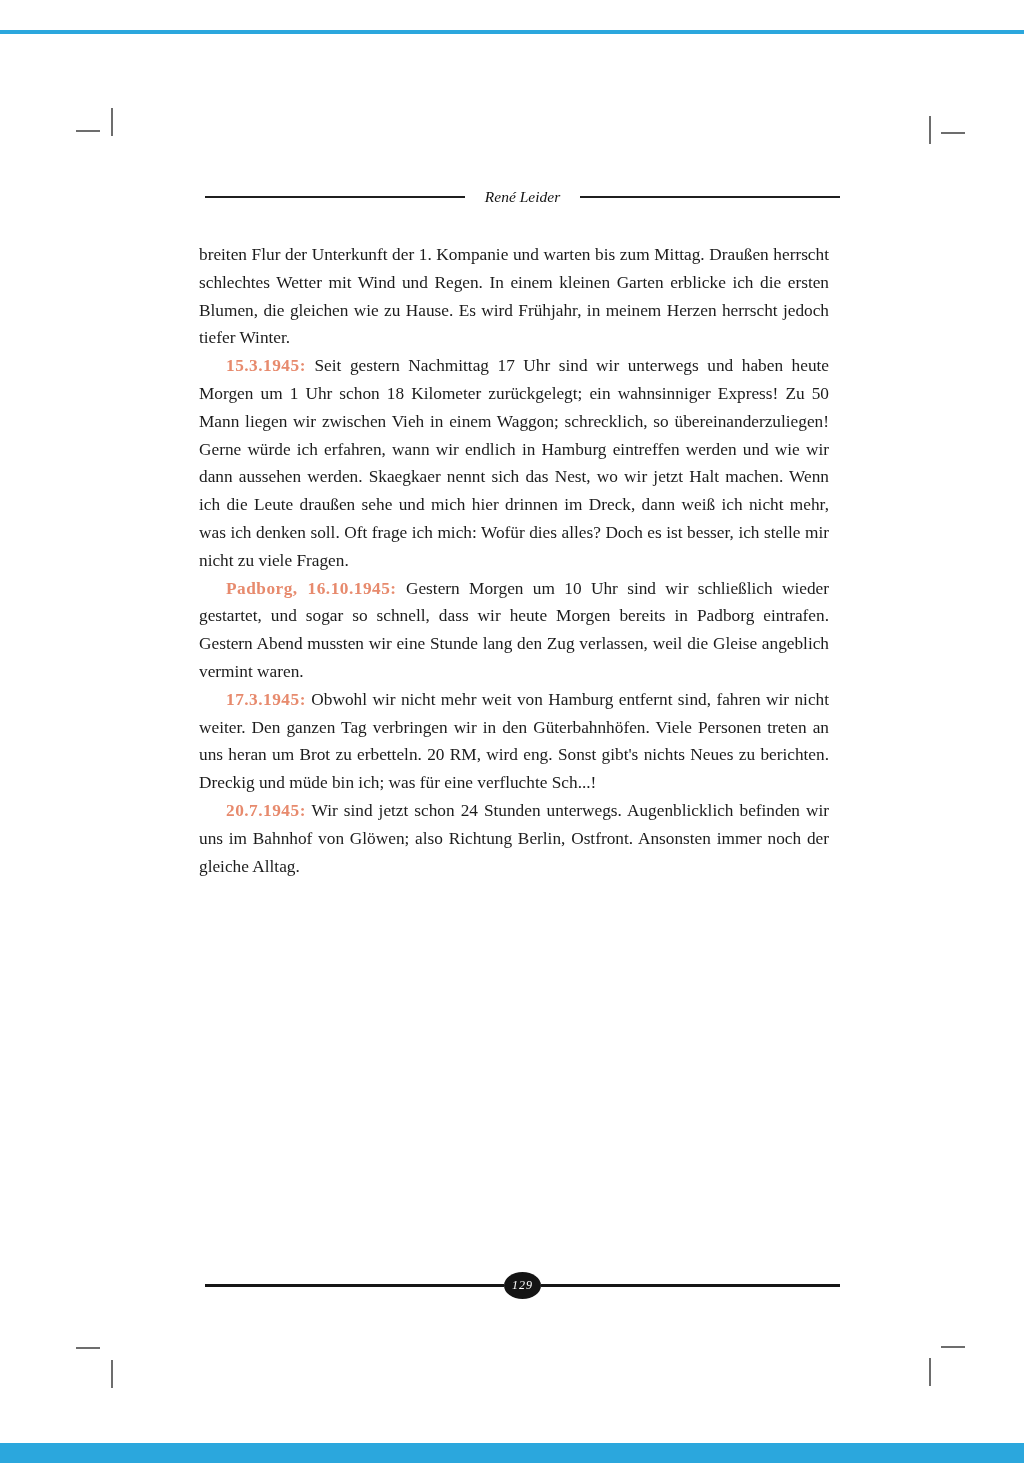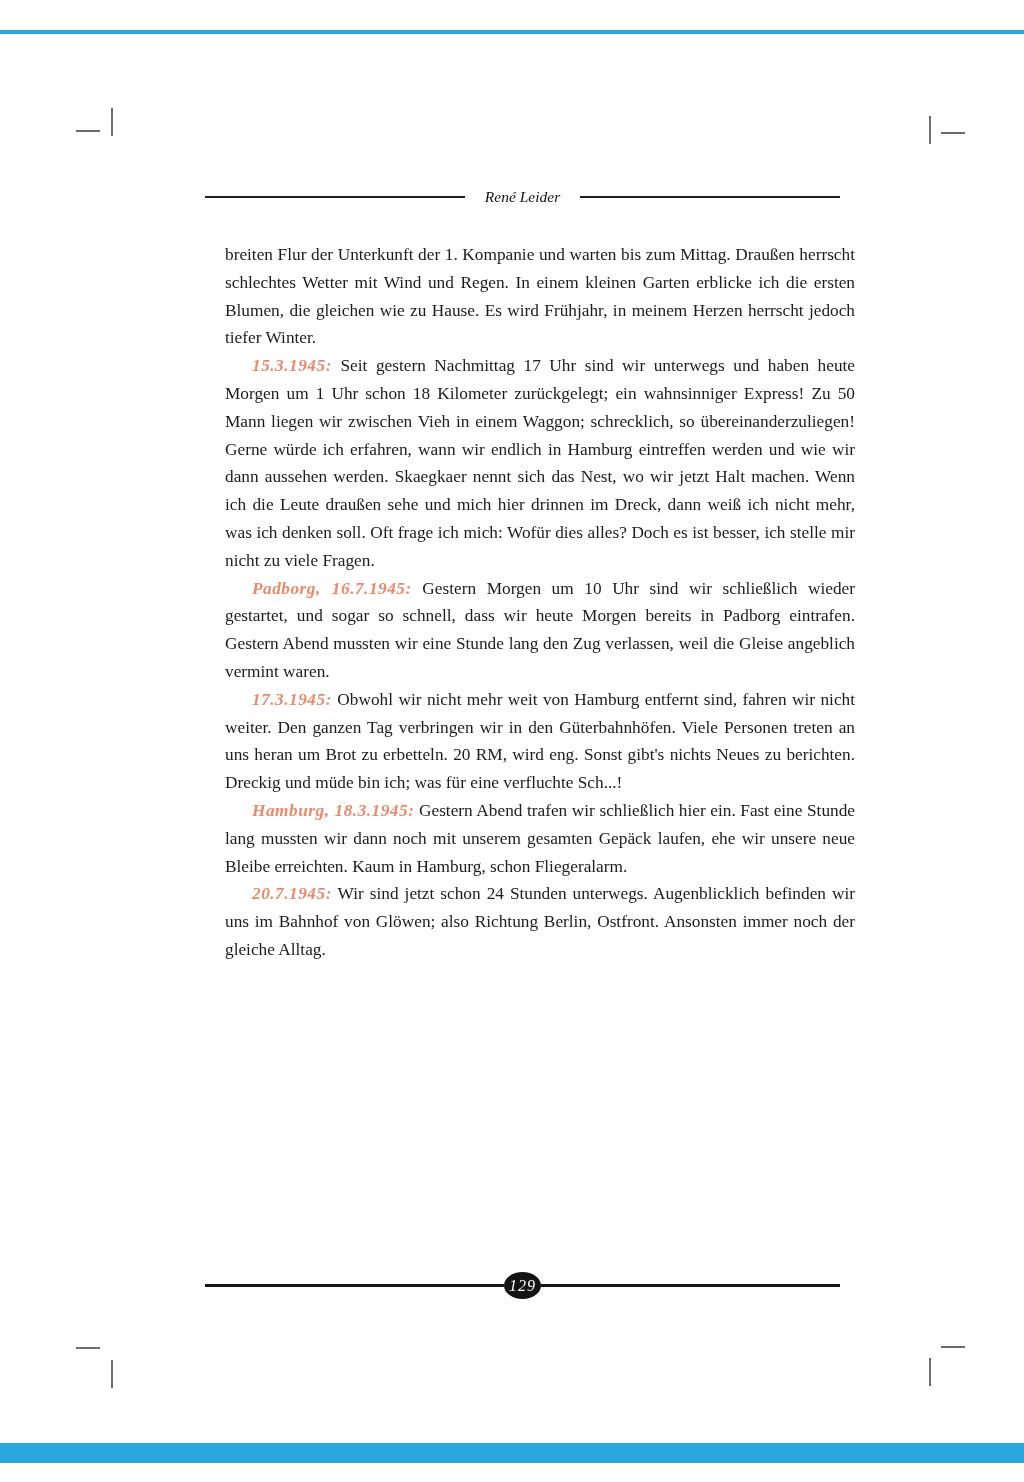--- a/index.html
+++ b/index.html
@@ -52,33 +52,32 @@
     font-style: italic;
     font-size: 15.5px;
     padding: 0 20px;
     white-space: nowrap;
     color: #111;
   }
 
   
   .body-text {
     position: absolute;
-    top: 241px; left: 225px;
+    top: 241px; left: 199px;
     width: 630px;
     font-size: 17.3px;
     line-height: 27.8px;
     text-align: justify;
     hyphens: auto;
     -webkit-hyphens: auto;
   }
   .para { text-indent: 27px; }
   .para.first { text-indent: 0; }
   .date {
     color: var(--date-color, #e78a6d);
-    font-style: italic;
     font-weight: bold;
     letter-spacing: 0.5px;
   }
 
   
   .footer {
     position: absolute;
     top: 1272px; left: 205px;
     width: 635px;
     display: flex;
@@ -92,21 +91,21 @@
   .page-badge {
     width: 37px;
     height: 27px;
     background: #141414;
     border-radius: 50%;
     display: flex;
     align-items: center;
     justify-content: center;
     color: #ffffff;
     font-style: italic;
-    font-size: 16px;
+    font-size: 12px;
     letter-spacing: 1px;
     flex: 0 0 auto;
   }
 </style>
 </head>
 <body>
 
 <div class="sheet">
 
   <div class="top-rule"></div>
@@ -125,25 +124,24 @@
     <span class="author">René Leider</span>
     <span class="rule"></span>
   </div>
 
   <div class="body-text">
 
     <p class="para first"><span>breiten Flur der Unterkunft der 1. Kompanie und warten bis zum Mittag. Draußen herrscht schlechtes Wetter mit Wind und Regen. In einem kleinen Garten erblicke ich die ersten Blumen, die gleichen wie zu Hause. Es wird Frühjahr, in meinem Herzen herrscht jedoch tiefer Winter.</span></p>
 
     <p class="para"><span class="date">15.3.1945:</span> <span>Seit gestern Nachmittag 17 Uhr sind wir unterwegs und haben heute Morgen um 1 Uhr schon 18 Kilometer zurückgelegt; ein wahnsinniger Express! Zu 50 Mann liegen wir zwischen Vieh in einem Waggon; schrecklich, so übereinanderzuliegen! Gerne würde ich erfahren, wann wir endlich in Hamburg eintreffen werden und wie wir dann aussehen werden. Skaegkaer nennt sich das Nest, wo wir jetzt Halt machen. Wenn ich die Leute draußen sehe und mich hier drinnen im Dreck, dann weiß ich nicht mehr, was ich denken soll. Oft frage ich mich: Wofür dies alles? Doch es ist besser, ich stelle mir nicht zu viele Fragen.</span></p>
 
-    <p class="para"><span class="date">Padborg, 16.7.1945:</span> <span>Gestern Morgen um 10 Uhr sind wir schließlich wieder gestartet, und sogar so schnell, dass wir heute Morgen bereits in Padborg eintrafen. Gestern Abend mussten wir eine Stunde lang den Zug verlassen, weil die Gleise angeblich vermint waren.</span></p>
+    <p class="para"><span class="date">Padborg, 16.10.1945:</span> <span>Gestern Morgen um 10 Uhr sind wir schließlich wieder gestartet, und sogar so schnell, dass wir heute Morgen bereits in Padborg eintrafen. Gestern Abend mussten wir eine Stunde lang den Zug verlassen, weil die Gleise angeblich vermint waren.</span></p>
 
     <p class="para"><span class="date">17.3.1945:</span> <span>Obwohl wir nicht mehr weit von Hamburg entfernt sind, fahren wir nicht weiter. Den ganzen Tag verbringen wir in den Güterbahnhöfen. Viele Personen treten an uns heran um Brot zu erbetteln. 20 RM, wird eng. Sonst gibt's nichts Neues zu berichten. Dreckig und müde bin ich; was für eine verfluchte Sch...!</span></p>
 
-    <p class="para"><span class="date">Hamburg, 18.3.1945:</span> <span>Gestern Abend trafen wir schließlich hier ein. Fast eine Stunde lang mussten wir dann noch mit unserem gesamten Gepäck laufen, ehe wir unsere neue Bleibe erreichten. Kaum in Hamburg, schon Fliegeralarm.</span></p>
 
 
     <p class="para"><span class="date">20.7.1945:</span> <span>Wir sind jetzt schon 24 Stunden unterwegs. Augenblicklich befinden wir uns im Bahnhof von Glöwen; also Richtung Berlin, Ostfront. Ansonsten immer noch der gleiche Alltag.</span></p>
 
 
   </div>
 
   <div class="footer">
     <span class="frule"></span>
     <span class="page-badge">

